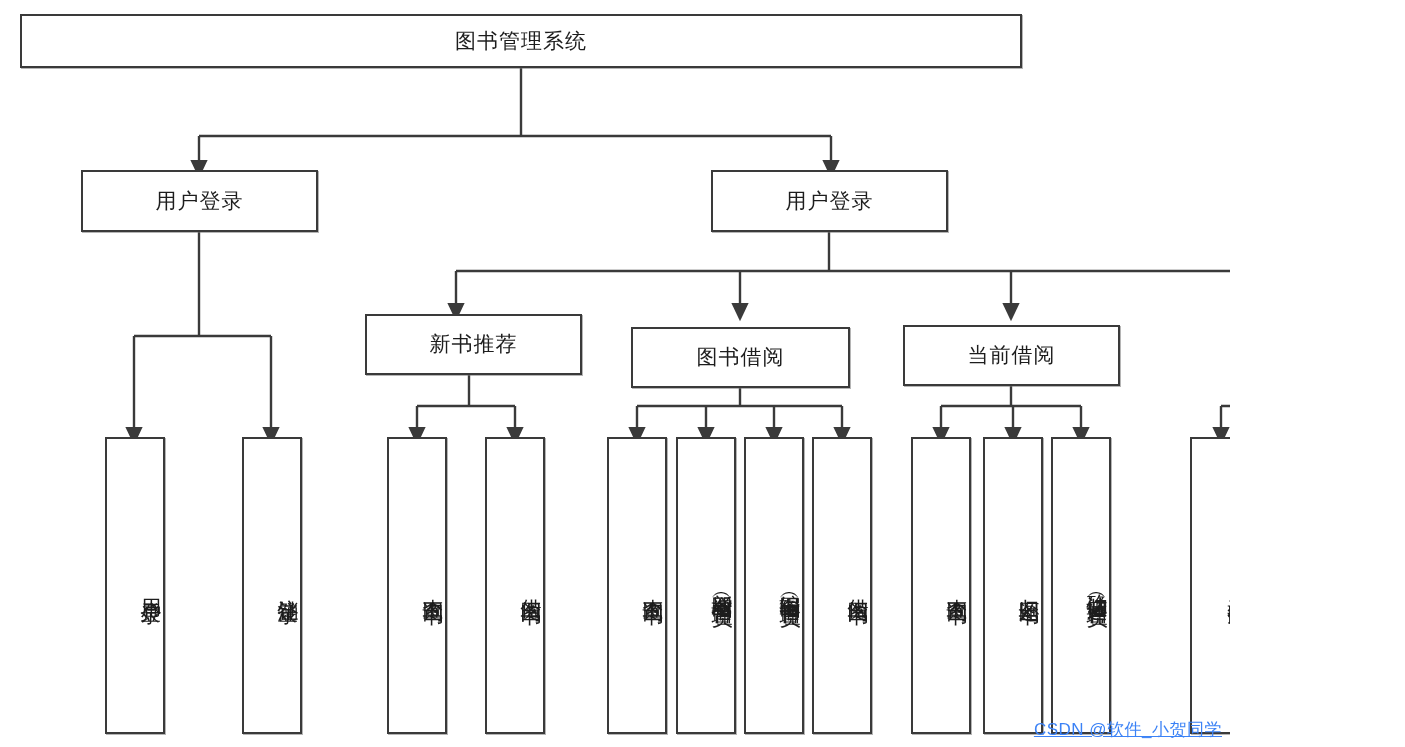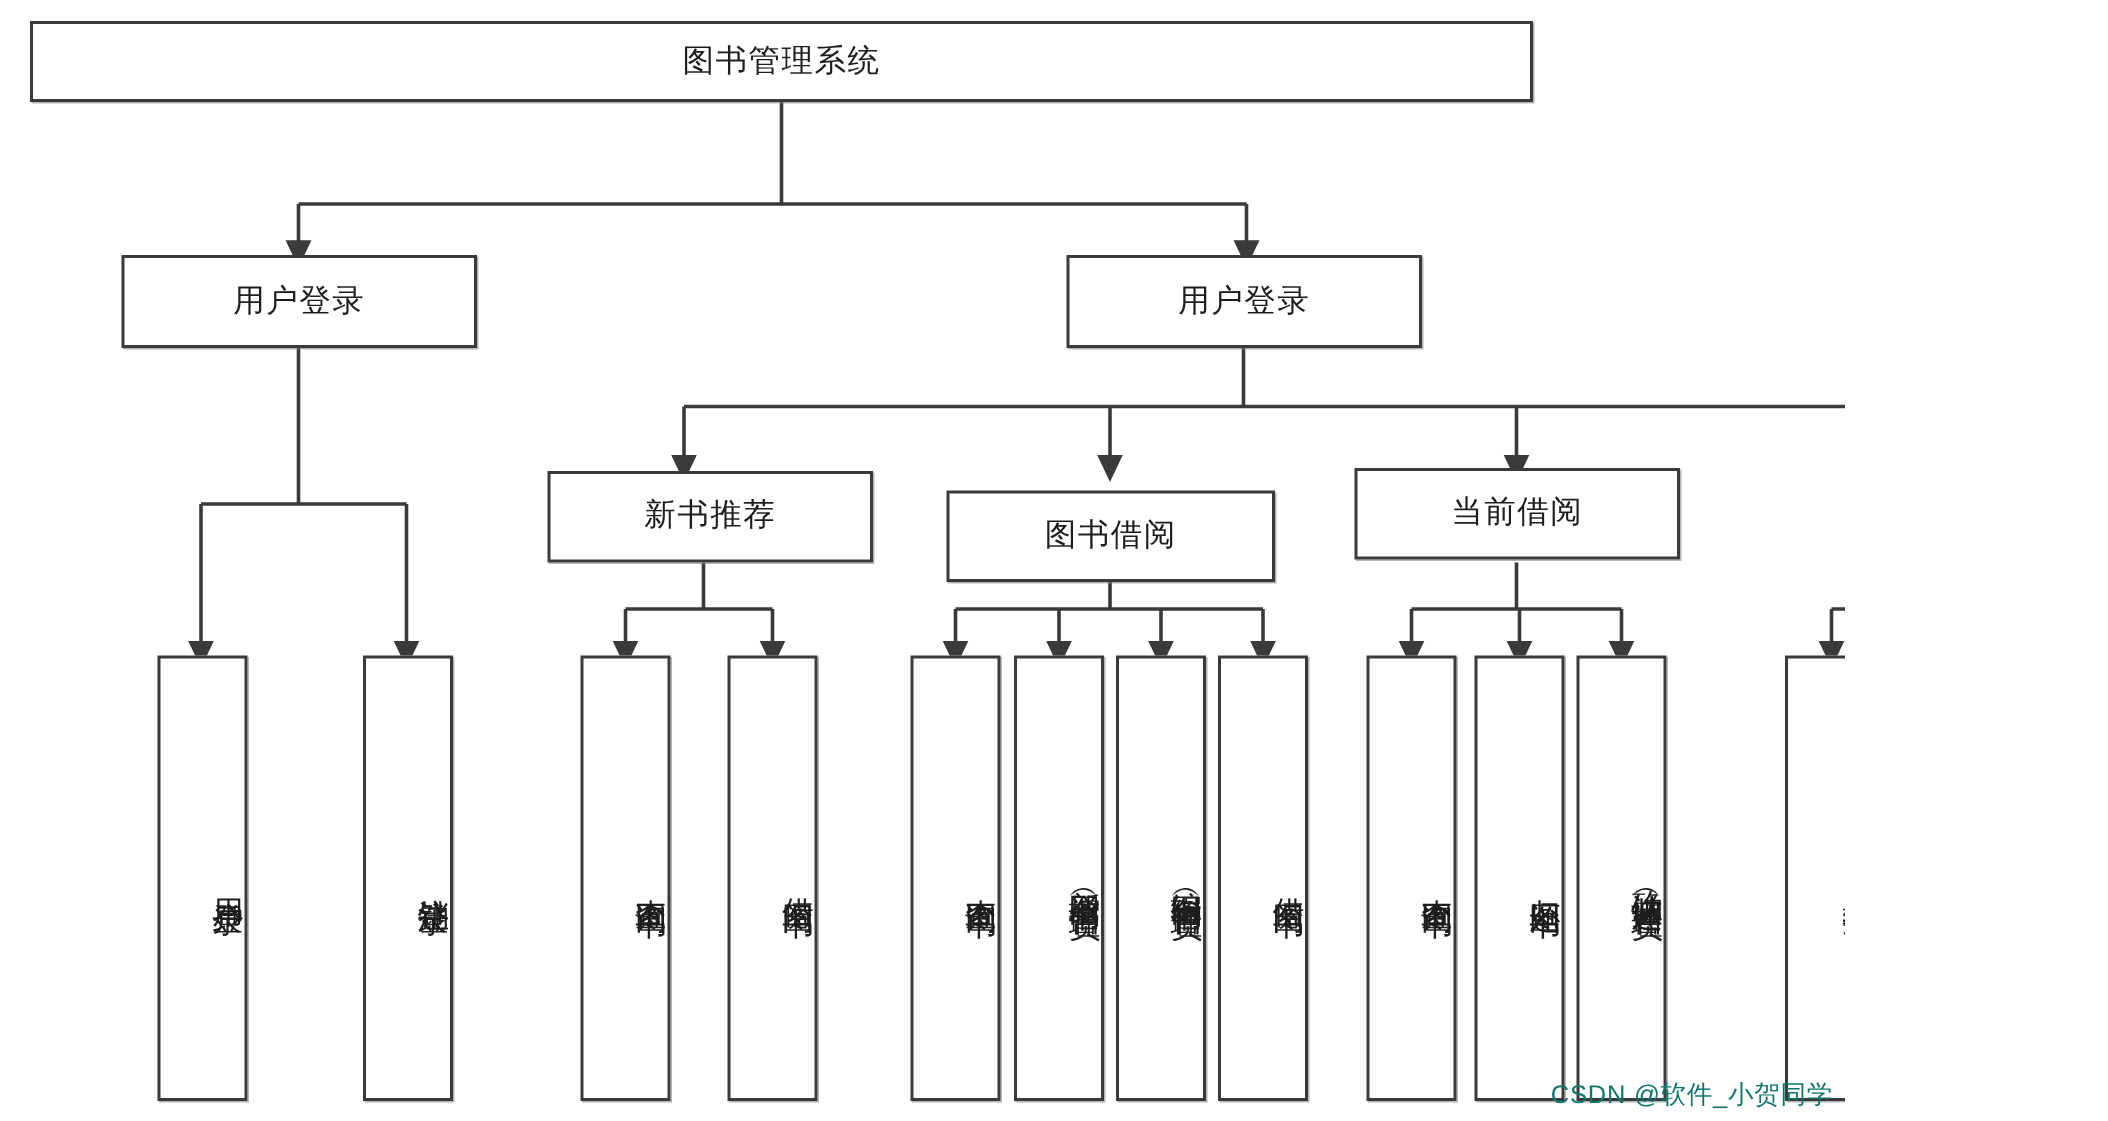--- a/index.html
+++ b/index.html
@@ -58,23 +58,24 @@
   .node.vert .txt {
     writing-mode: vertical-rl;
     text-orientation: upright;
     display: block;
   }
   .watermark {
     position: absolute;
     right: 8px;
     bottom: 6px;
     font-size: 17px;
-    color: #0f766e;
+    color: #3b82f6;
     letter-spacing: 0.5px;
     white-space: nowrap;
+    text-decoration: underline;
   }
 </style>
 </head>
 <body>
 
 <div id="canvas">
 
   <svg class="wires" viewBox="0 0 1405 747" xmlns="http://www.w3.org/2000/svg">
     <defs>
       <marker id="arrow" markerWidth="9" markerHeight="9" refX="1.2" refY="4.2" orient="auto" markerUnits="strokeWidth">
@@ -135,21 +136,21 @@
   <div class="node horiz" style="left: 711px; top: 170px; width: 237px; height: 62px;">
     <span>用户登录</span>
   </div>
 
   <div class="node horiz" style="left: 365px; top: 314px; width: 217px; height: 61px;">
     <span>新书推荐</span>
   </div>
   <div class="node horiz" style="left: 631px; top: 314px; width: 219px; height: 61px; margin-top: 13px;">
     <span>图书借阅</span>
   </div>
-  <div class="node horiz" style="left: 903px; top: 312px; width: 217px; height: 61px;">
+  <div class="node horiz" style="left: 903px; top: 325px; width: 217px; height: 61px;">
     <span>当前借阅</span>
   </div>
 
   <div class="node vert" style="left: 105px; top: 437px; width: 60px; height: 297px;">
     <span class="txt">用户登录</span>
   </div>
   <div class="node vert" style="left: 242px; top: 437px; width: 60px; height: 297px;">
     <span class="txt">注销登录</span>
   </div>
   <div class="node vert" style="left: 387px; top: 437px; width: 60px; height: 297px;">

